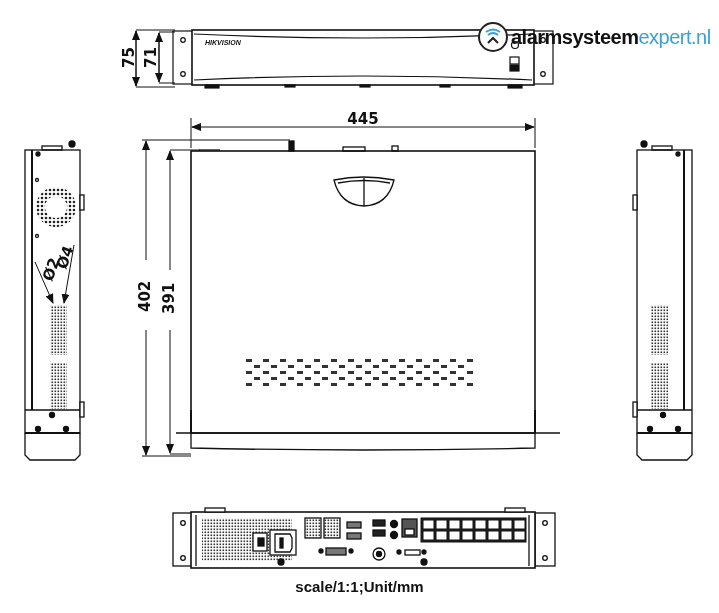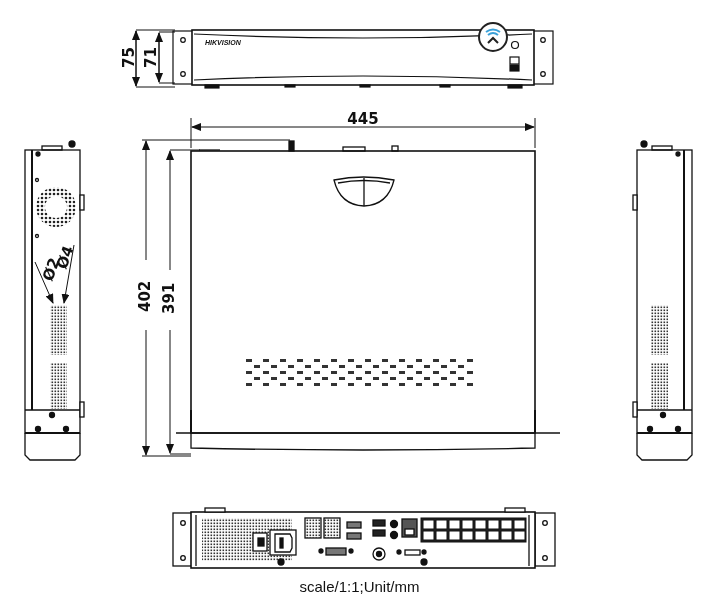--- a/index.html
+++ b/index.html
@@ -1,19 +1,19 @@
 <!DOCTYPE html>
 <html><head>
 <meta charset="utf-8">
 <style>
   html, body { margin:0; padding:0; background:#ffffff; }
   body { width:719px; height:613px; position:relative; overflow:hidden; font-family:"Liberation Sans", sans-serif; }
   svg { position:absolute; left:0; top:0; }
   .dim { font-family:"DejaVu Sans", sans-serif; font-weight:bold; font-size:15px; fill:#111; }
-  .caption { position:absolute; left:0; width:719px; top:578px; text-align:center; font-family:"Liberation Sans", sans-serif; font-weight:normal; font-size:15px; color:#111; }
+  .caption { position:absolute; left:0; width:719px; top:578px; text-align:center; font-family:"Liberation Sans", sans-serif; font-weight:bold; font-size:15px; color:#111; }
   .logo { position:absolute; left:478px; top:22px; height:30px; display:flex; align-items:center; }
   .logo-circle { width:30px; height:30px; border:2px solid #222; border-radius:50%; box-sizing:border-box; background:#fff; position:relative; }
   .logo-text { font-family:"Liberation Sans", sans-serif; font-size:20px; letter-spacing:-0.5px; margin-left:3px; }
   .logo-strong { font-weight:bold; color:#111; }
   .logo-light { color:#3aa0d8; }
 </style>
 </head>
 <body>
 
 <svg width="719" height="613" viewBox="0 0 719 613" xmlns="http://www.w3.org/2000/svg">
@@ -307,15 +307,18 @@
 </svg>
 
 <div class="logo">
   <div class="logo-circle">
     <svg width="26" height="26" viewBox="0 0 26 26" style="position:absolute;left:0;top:0;">
       <path d="M6,8 Q13,3 20,8" stroke="#3aa0d8" stroke-width="2" fill="none"></path>
       <path d="M8,11 Q13,7 18,11" stroke="#3aa0d8" stroke-width="2" fill="none"></path>
       <path d="M8,19 L13,14 L18,19" stroke="#222" stroke-width="2" fill="none"></path>
     </svg>
   </div>
+  <span class="logo-text">
+    <span class="logo-strong">alarmsysteem</span><span class="logo-light">expert.nl</span>
+  </span>
 </div>
 
 <div class="caption">scale/1:1;Unit/mm</div>
 
 </body></html>

